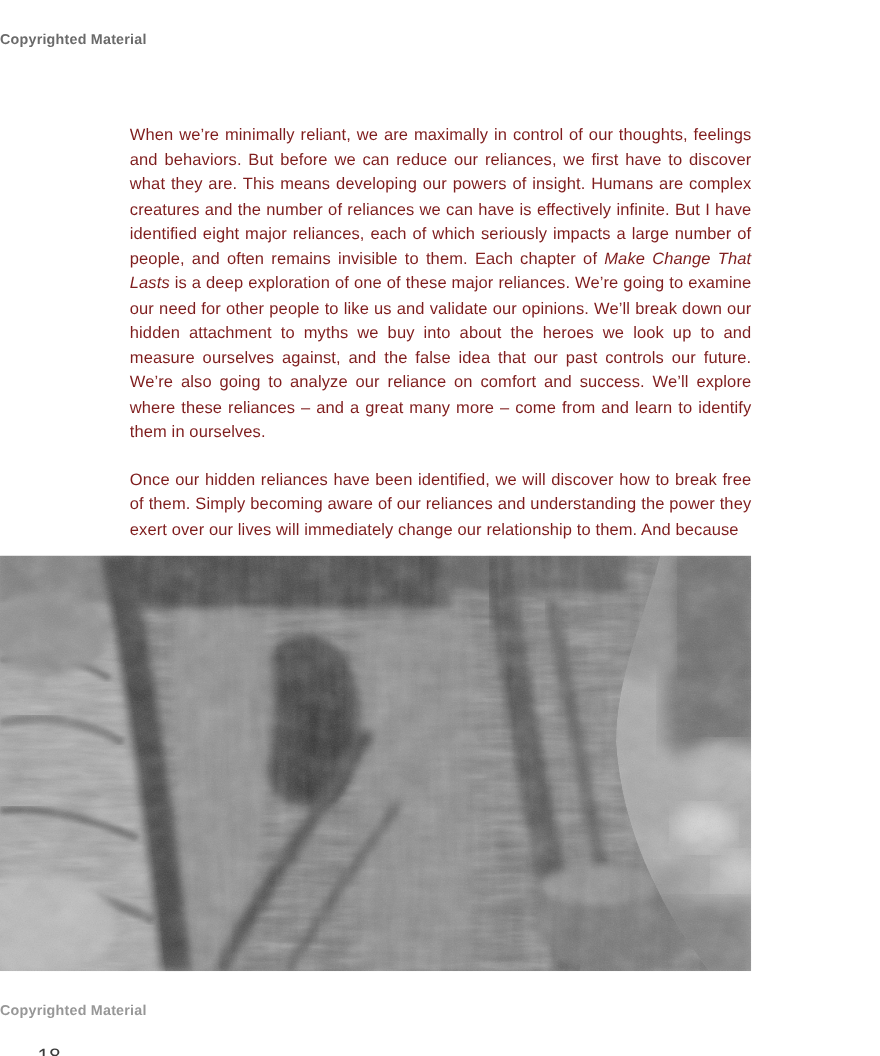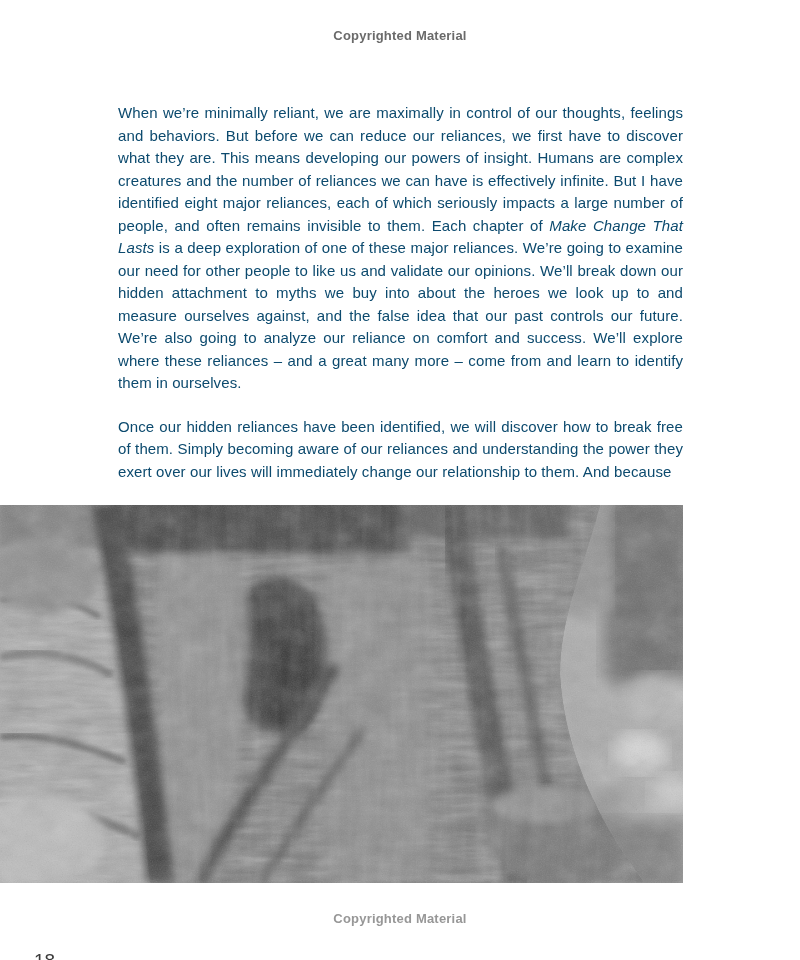--- a/index.html
+++ b/index.html
@@ -8,21 +8,20 @@
     position: relative;
     width: 800px;
     height: 960px;
     background: #ffffff;
     font-family: "Liberation Sans", sans-serif;
     overflow: hidden;
   }
   .copyright {
     position: absolute;
     left: 0; right: 0;
-    text-align: center;
     font-size: 13px;
     font-weight: 700;
     letter-spacing: 0.2px;
   }
   .copyright.top    { top: 28px;  color: #6a6a6a; }
   .copyright.bottom { top: 911px; color: #979797; }
   .chapter-heading {
     position: absolute;
     left: 117px;
     top: 62px;
@@ -31,25 +30,25 @@
     line-height: 24px;
     font-weight: 400;
     color: #989898;
     letter-spacing: 2px;
     word-spacing: 3px;
     white-space: nowrap;
   }
   .body-text {
     position: absolute;
     left: 118px;
-    top: 102px;
+    top: 112px;
     width: 565px;
     font-size: 15px;
     line-height: 22.5px;
-    color: #0c4a6e;
+    color: #7f1d1d;
     text-align: justify;
     letter-spacing: 0.1px;
   }
   .body-text p { margin: 0; }
   .body-text p + p { margin-top: 21px; }
   .body-text em { font-style: italic; }
   .photo {
     position: absolute;
     left: 0;
     top: 505px;

